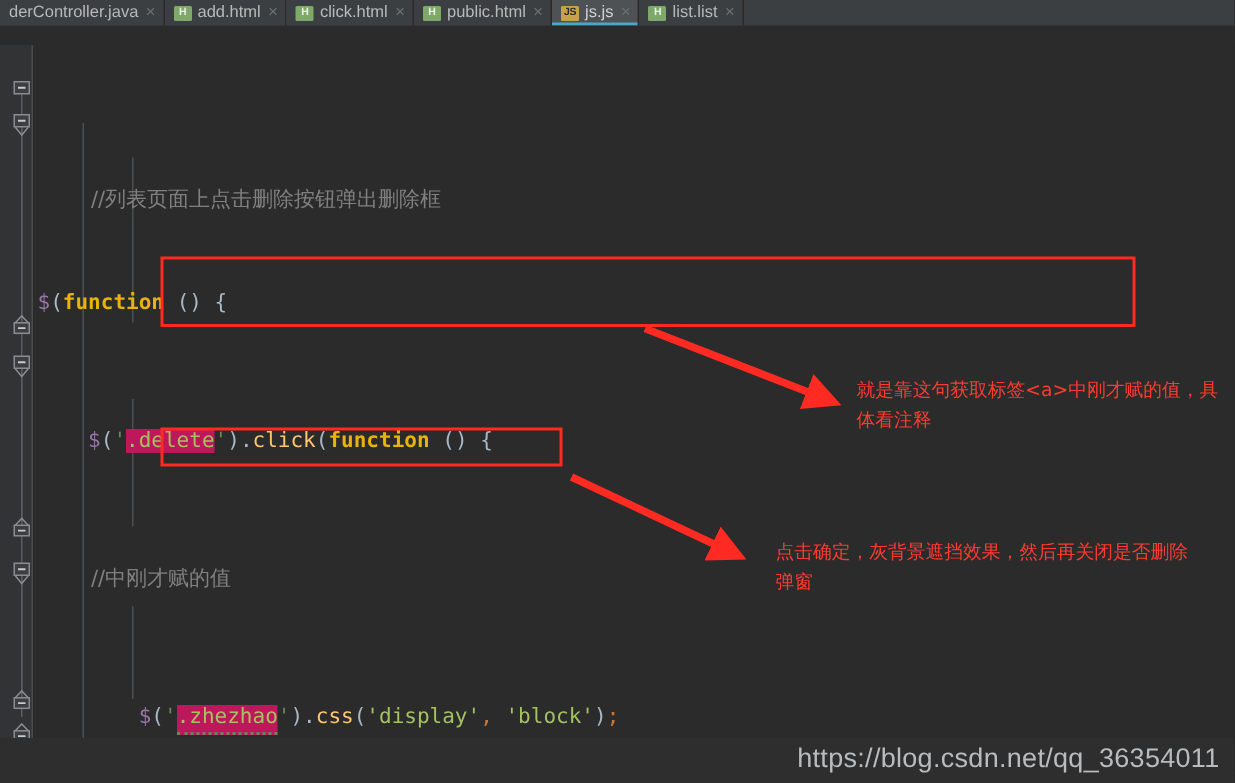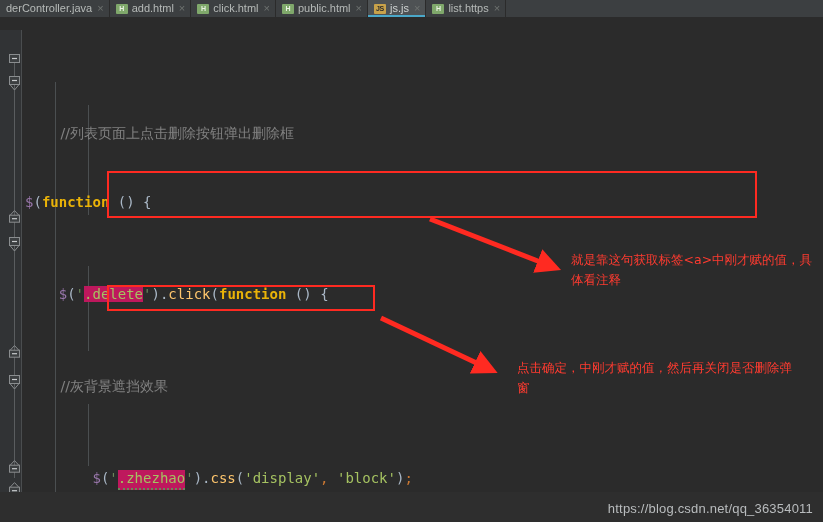--- a/index.html
+++ b/index.html
@@ -203,21 +203,21 @@
     align-items: center;
     justify-content: center;
   }
 
   
   .watermark {
     position: absolute;
     right: 10px; bottom: 6px;
     color: #b9bcbe;
     font-family: "Liberation Sans", sans-serif;
-    font-size: 13px;
+    font-size: 18px;
     letter-spacing: 0.2px;
   }
   .bottombar {
     position: absolute;
     left: 0; right: 0; bottom: 0;
     height: 30px;
     background: #2e2e2e;
   }
 </style>
 </head>
@@ -245,21 +245,21 @@
       <span class="tab-label">public.html</span>
       <span class="tab-close">×</span>
     </div>
     <div class="tab active">
       <span class="ficon js">JS</span>
       <span class="tab-label">js.js</span>
       <span class="tab-close">×</span>
     </div>
     <div class="tab">
       <span class="ficon html">H</span>
-      <span class="tab-label">list.https</span>
+      <span class="tab-label">list.list</span>
       <span class="tab-close">×</span>
     </div>
   </div>
 
   <div class="editor">
 
     <div class="gutter"></div>
     <div class="gutter-edge"></div>
 
     <div class="fold-spine" style="top:28px;height:420px;"></div>
@@ -334,21 +334,21 @@
     <div class="code">
 
       <div class="line" style="font-family:'DejaVu Sans',sans-serif;">
         <span class="c-comment">//列表页面上点击删除按钮弹出删除框</span>
       </div>
 
       <div class="line"><span class="c-dollar">$</span><span class="c-paren">(</span><span class="c-kw">function</span><span class="c-plain"> </span><span class="c-paren">()</span><span class="c-plain"> </span><span class="c-paren">{</span></div>
 
       <div class="line">    <span class="c-dollar">$</span><span class="c-paren">(</span><span class="c-strq">'</span><span class="hl-sel c-str">.delete</span><span class="c-strq">'</span><span class="c-paren">)</span><span class="c-plain">.</span><span class="c-method">click</span><span class="c-paren">(</span><span class="c-kw">function</span><span class="c-plain"> </span><span class="c-paren">()</span><span class="c-plain"> </span><span class="c-paren">{</span></div>
 
-      <div class="line"><span class="c-comment" style="font-family:'DejaVu Sans',sans-serif;">        //灰背景遮挡效果</span></div>
+      <div class="line"><span class="c-comment" style="font-family:'DejaVu Sans',sans-serif;">        //中刚才赋的值</span></div>
 
       <div class="line">        <span class="c-dollar">$</span><span class="c-paren">(</span><span class="c-strq">'</span><span class="hl-sel c-str squiggle">.zhezhao</span><span class="c-strq">'</span><span class="c-paren">)</span><span class="c-plain">.</span><span class="c-method">css</span><span class="c-paren">(</span><span class="c-str">'display'</span><span class="c-punc">,</span><span class="c-plain"> </span><span class="c-str">'block'</span><span class="c-paren">)</span><span class="c-punc">;</span></div>
 
       
 
       
 
       
 
       
@@ -397,21 +397,21 @@
       <defs>
         <marker id="ah2" markerWidth="5" markerHeight="5" refX="2.2" refY="2.5" orient="auto">
           <path d="M0,0 L5,2.5 L0,5 z" fill="#ff2a21"></path>
         </marker>
       </defs>
       <line x1="6" y1="3" x2="110" y2="52" stroke="#ff2a21" stroke-width="5" marker-end="url(#ah2)"></line>
     </svg>
 
     <div class="ann-text" style="left:571px; top:220px; width:250px;">就是靠这句获取标签&lt;a&gt;中刚才赋的值，具体看注释</div>
 
-    <div class="ann-text" style="left:517px; top:328px; width:280px;">点击确定，中刚才赋的值，然后再关闭是否删除弹窗</div>
+    <div class="ann-text" style="left:517px; top:328px; width:280px;">点击确定，灰背景遮挡效果，然后再关闭是否删除弹窗</div>
 
     <div class="search-btn">
       <svg width="18" height="18" viewBox="0 0 18 18">
         <circle cx="7.5" cy="7" r="5" fill="none" stroke="#e8e8e8" stroke-width="1.6"></circle>
         <line x1="11.2" y1="10.8" x2="15" y2="14.6" stroke="#e8e8e8" stroke-width="1.8" stroke-linecap="round"></line>
       </svg>
     </div>
 
   </div>
 

